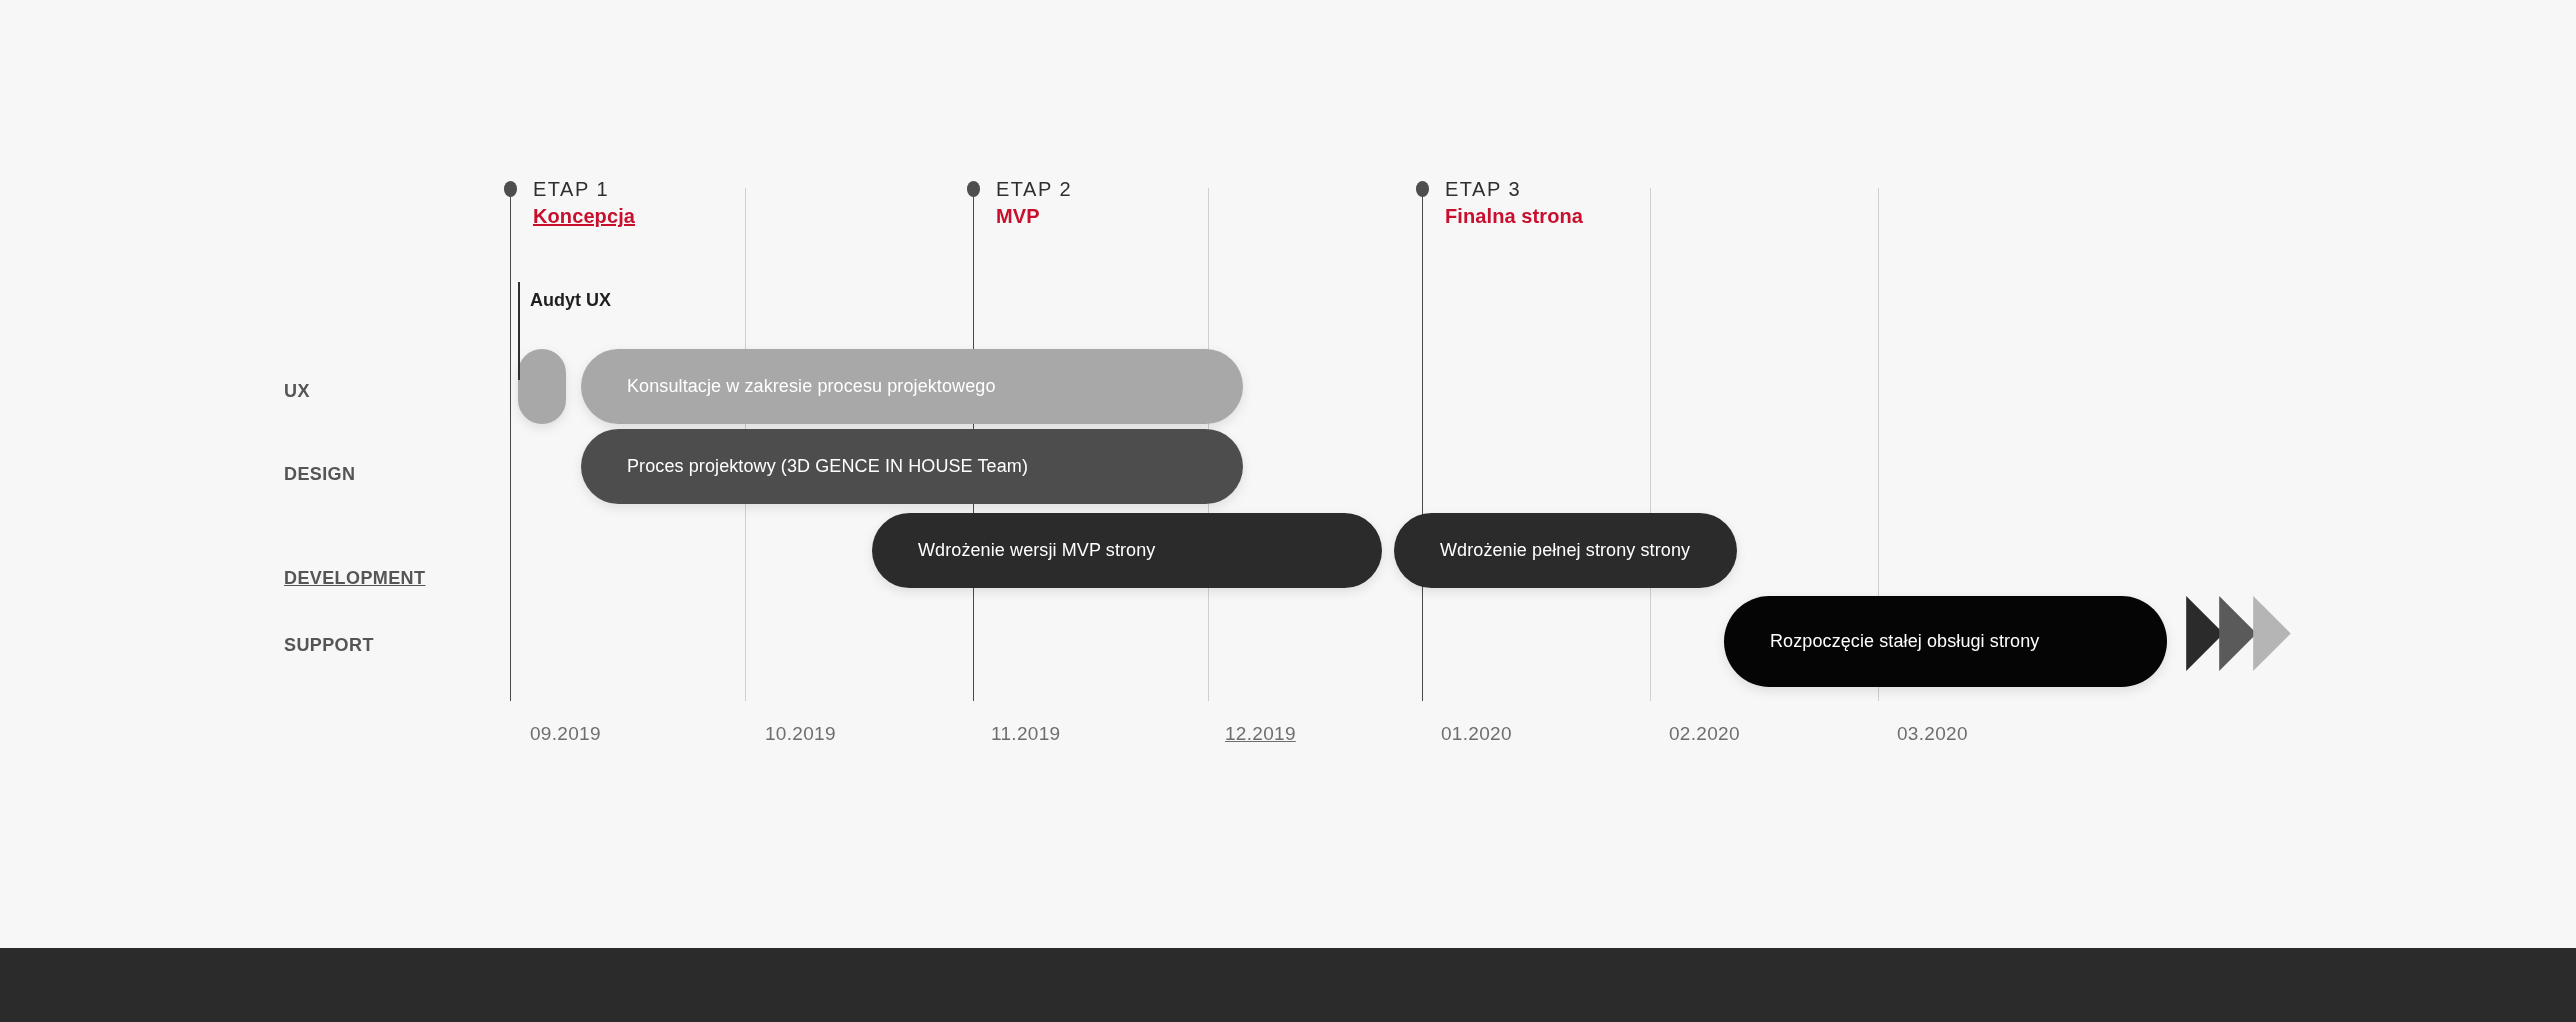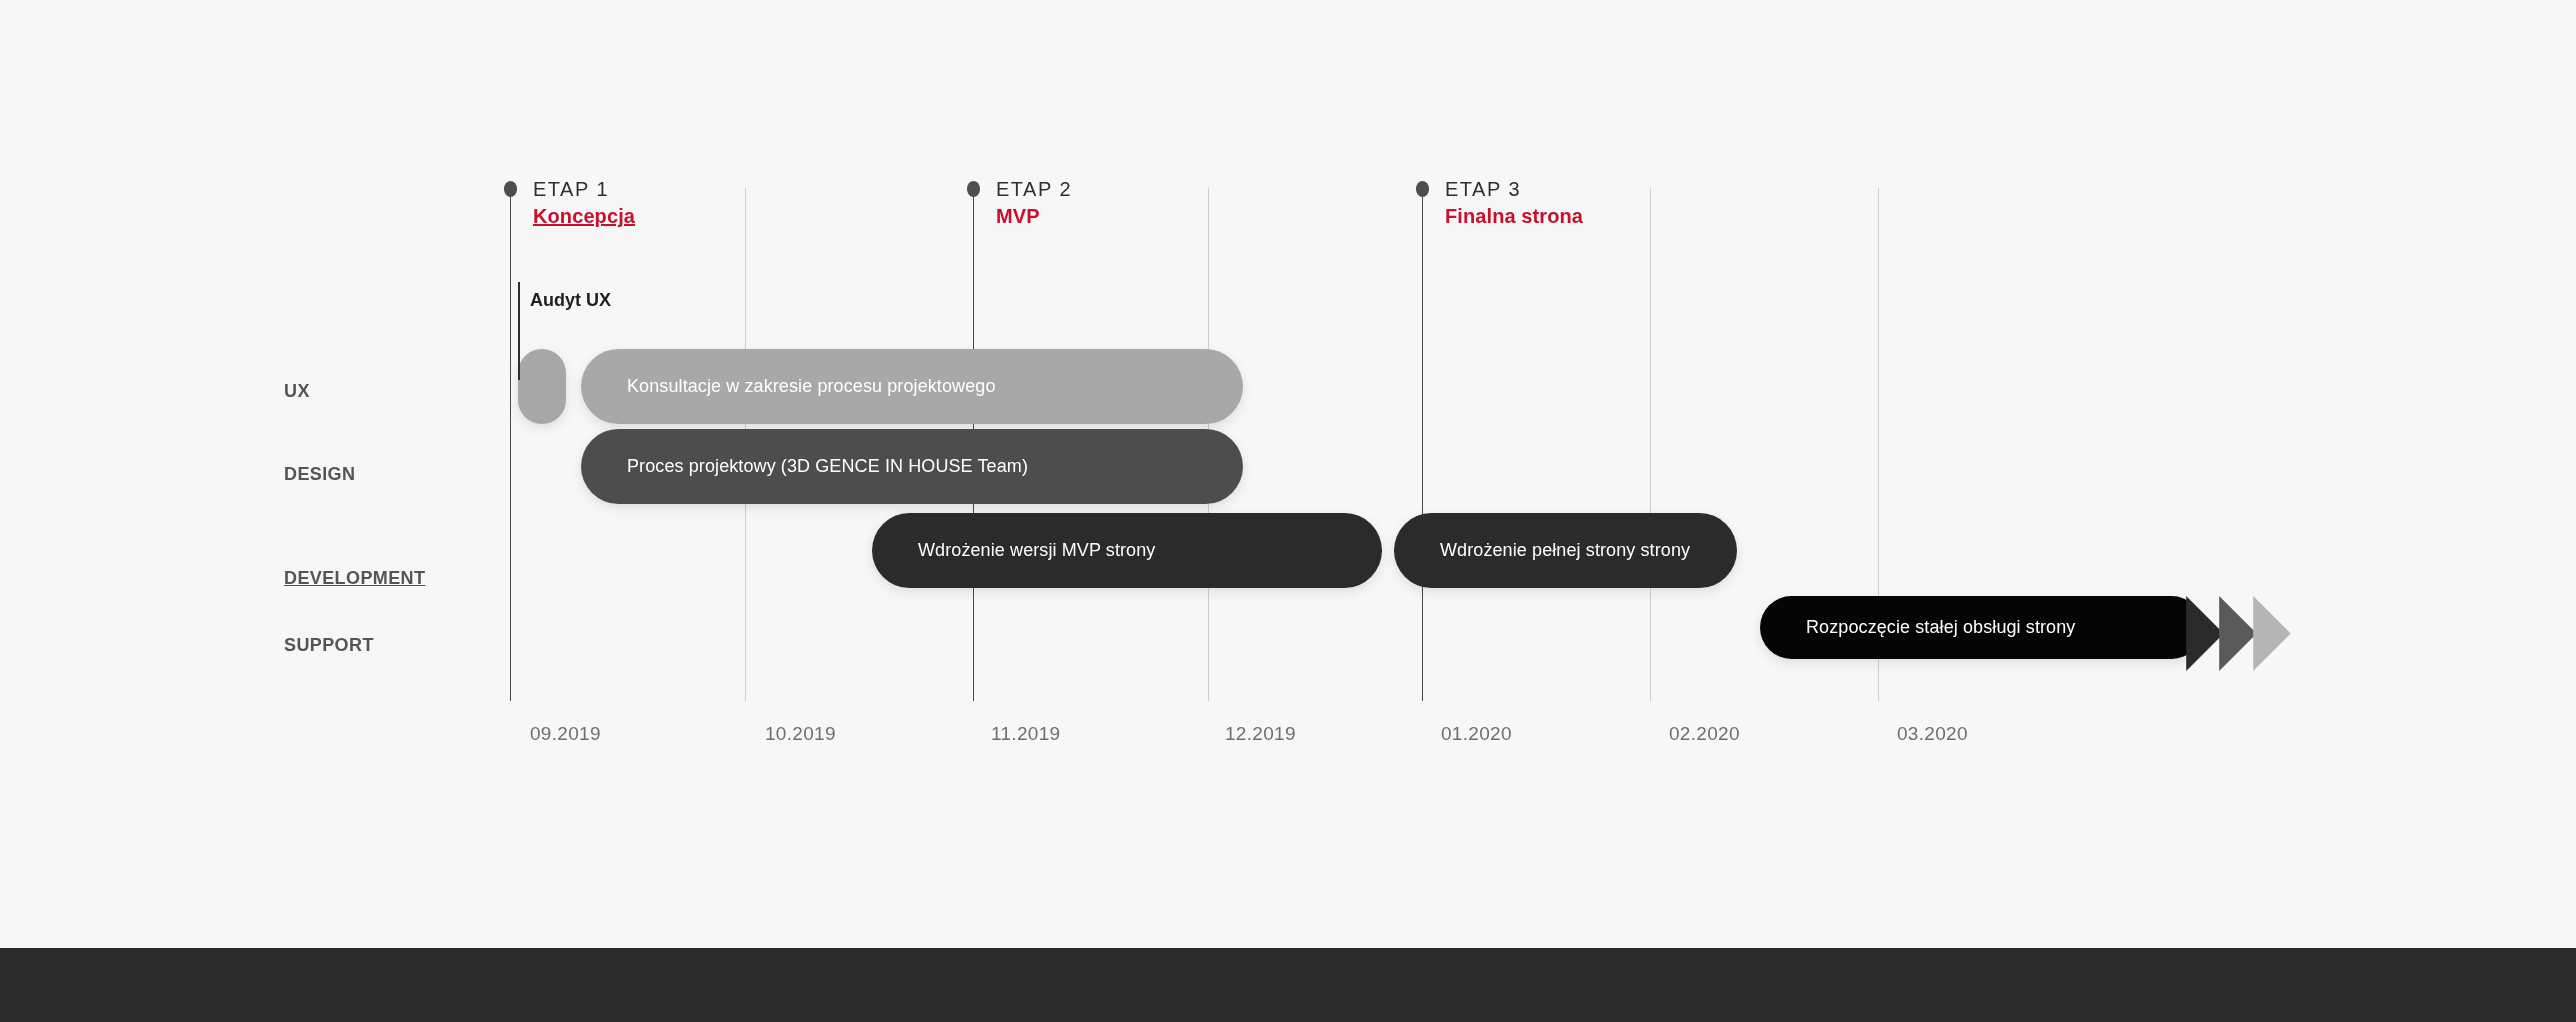--- a/index.html
+++ b/index.html
@@ -133,40 +133,40 @@
       </div>
       <div class="bar" style="left: 581px; top: 429px; width: 662px; height: 75px; background: rgb(77, 77, 77);">
         <span class="bar-label">Proces projektowy (3D GENCE IN HOUSE Team)</span>
       </div>
       <div class="bar" style="left: 872px; top: 513px; width: 510px; height: 75px; background: rgb(43, 43, 43);">
         <span class="bar-label">Wdrożenie wersji MVP strony</span>
       </div>
       <div class="bar" style="left: 1394px; top: 513px; width: 343px; height: 75px; background: rgb(43, 43, 43);">
         <span class="bar-label">Wdrożenie pełnej strony strony</span>
       </div>
-      <div class="bar" style="left: 1760px; top: 596px; width: 443px; height: 63px; background: rgb(5, 5, 5);">
+      <div class="bar" style="left: 1724px; top: 596px; width: 443px; height: 91px; background: rgb(5, 5, 5);">
         <span class="bar-label">Rozpoczęcie stałej obsługi strony</span>
       </div>
     </div>
   <div class="chevrons-layer">
       <div class="chev" style="left: 2186px; top: 596px;"><svg width="54" height="75" viewBox="0 0 80 112" xmlns="http://www.w3.org/2000/svg">
           <path d="M0 0 L56 56 L0 112 Z" fill="#2b2b2b"></path>
         </svg></div>
       <div class="chev" style="left: 2219px; top: 596px;"><svg width="54" height="75" viewBox="0 0 80 112" xmlns="http://www.w3.org/2000/svg">
           <path d="M0 0 L56 56 L0 112 Z" fill="#5a5a5a"></path>
         </svg></div>
       <div class="chev" style="left: 2253px; top: 596px;"><svg width="54" height="75" viewBox="0 0 80 112" xmlns="http://www.w3.org/2000/svg">
           <path d="M0 0 L56 56 L0 112 Z" fill="#b5b5b5"></path>
         </svg></div>
     </div>
   <div class="axis-layer">
       <div class="axis-label" style="left: 530px; top: 723px; color: rgb(110, 110, 110);">09.2019</div>
       <div class="axis-label" style="left: 765px; top: 723px; color: rgb(110, 110, 110);">10.2019</div>
       <div class="axis-label" style="left: 991px; top: 723px; color: rgb(110, 110, 110);">11.2019</div>
-      <div class="axis-label" style="left: 1225px; top: 723px; color: rgb(110, 110, 110);">12.2019</div>
+      <div class="axis-label" style="left: 1225px; top: 723px; color: rgb(110, 110, 110); text-decoration: underline;">12.2019</div>
       <div class="axis-label" style="left: 1441px; top: 723px; color: rgb(110, 110, 110);">01.2020</div>
       <div class="axis-label" style="left: 1669px; top: 723px; color: rgb(110, 110, 110);">02.2020</div>
       <div class="axis-label" style="left: 1897px; top: 723px; color: rgb(110, 110, 110);">03.2020</div>
     </div>
 
   <div class="audyt-tick" style="left:518px;top:282px;height:98px;"></div>
   <div class="audyt-label" style="left:530px;top:290px;">Audyt UX</div>
 
   <div class="footer-band" style="background: rgb(43, 43, 43);"></div>
 </div>

